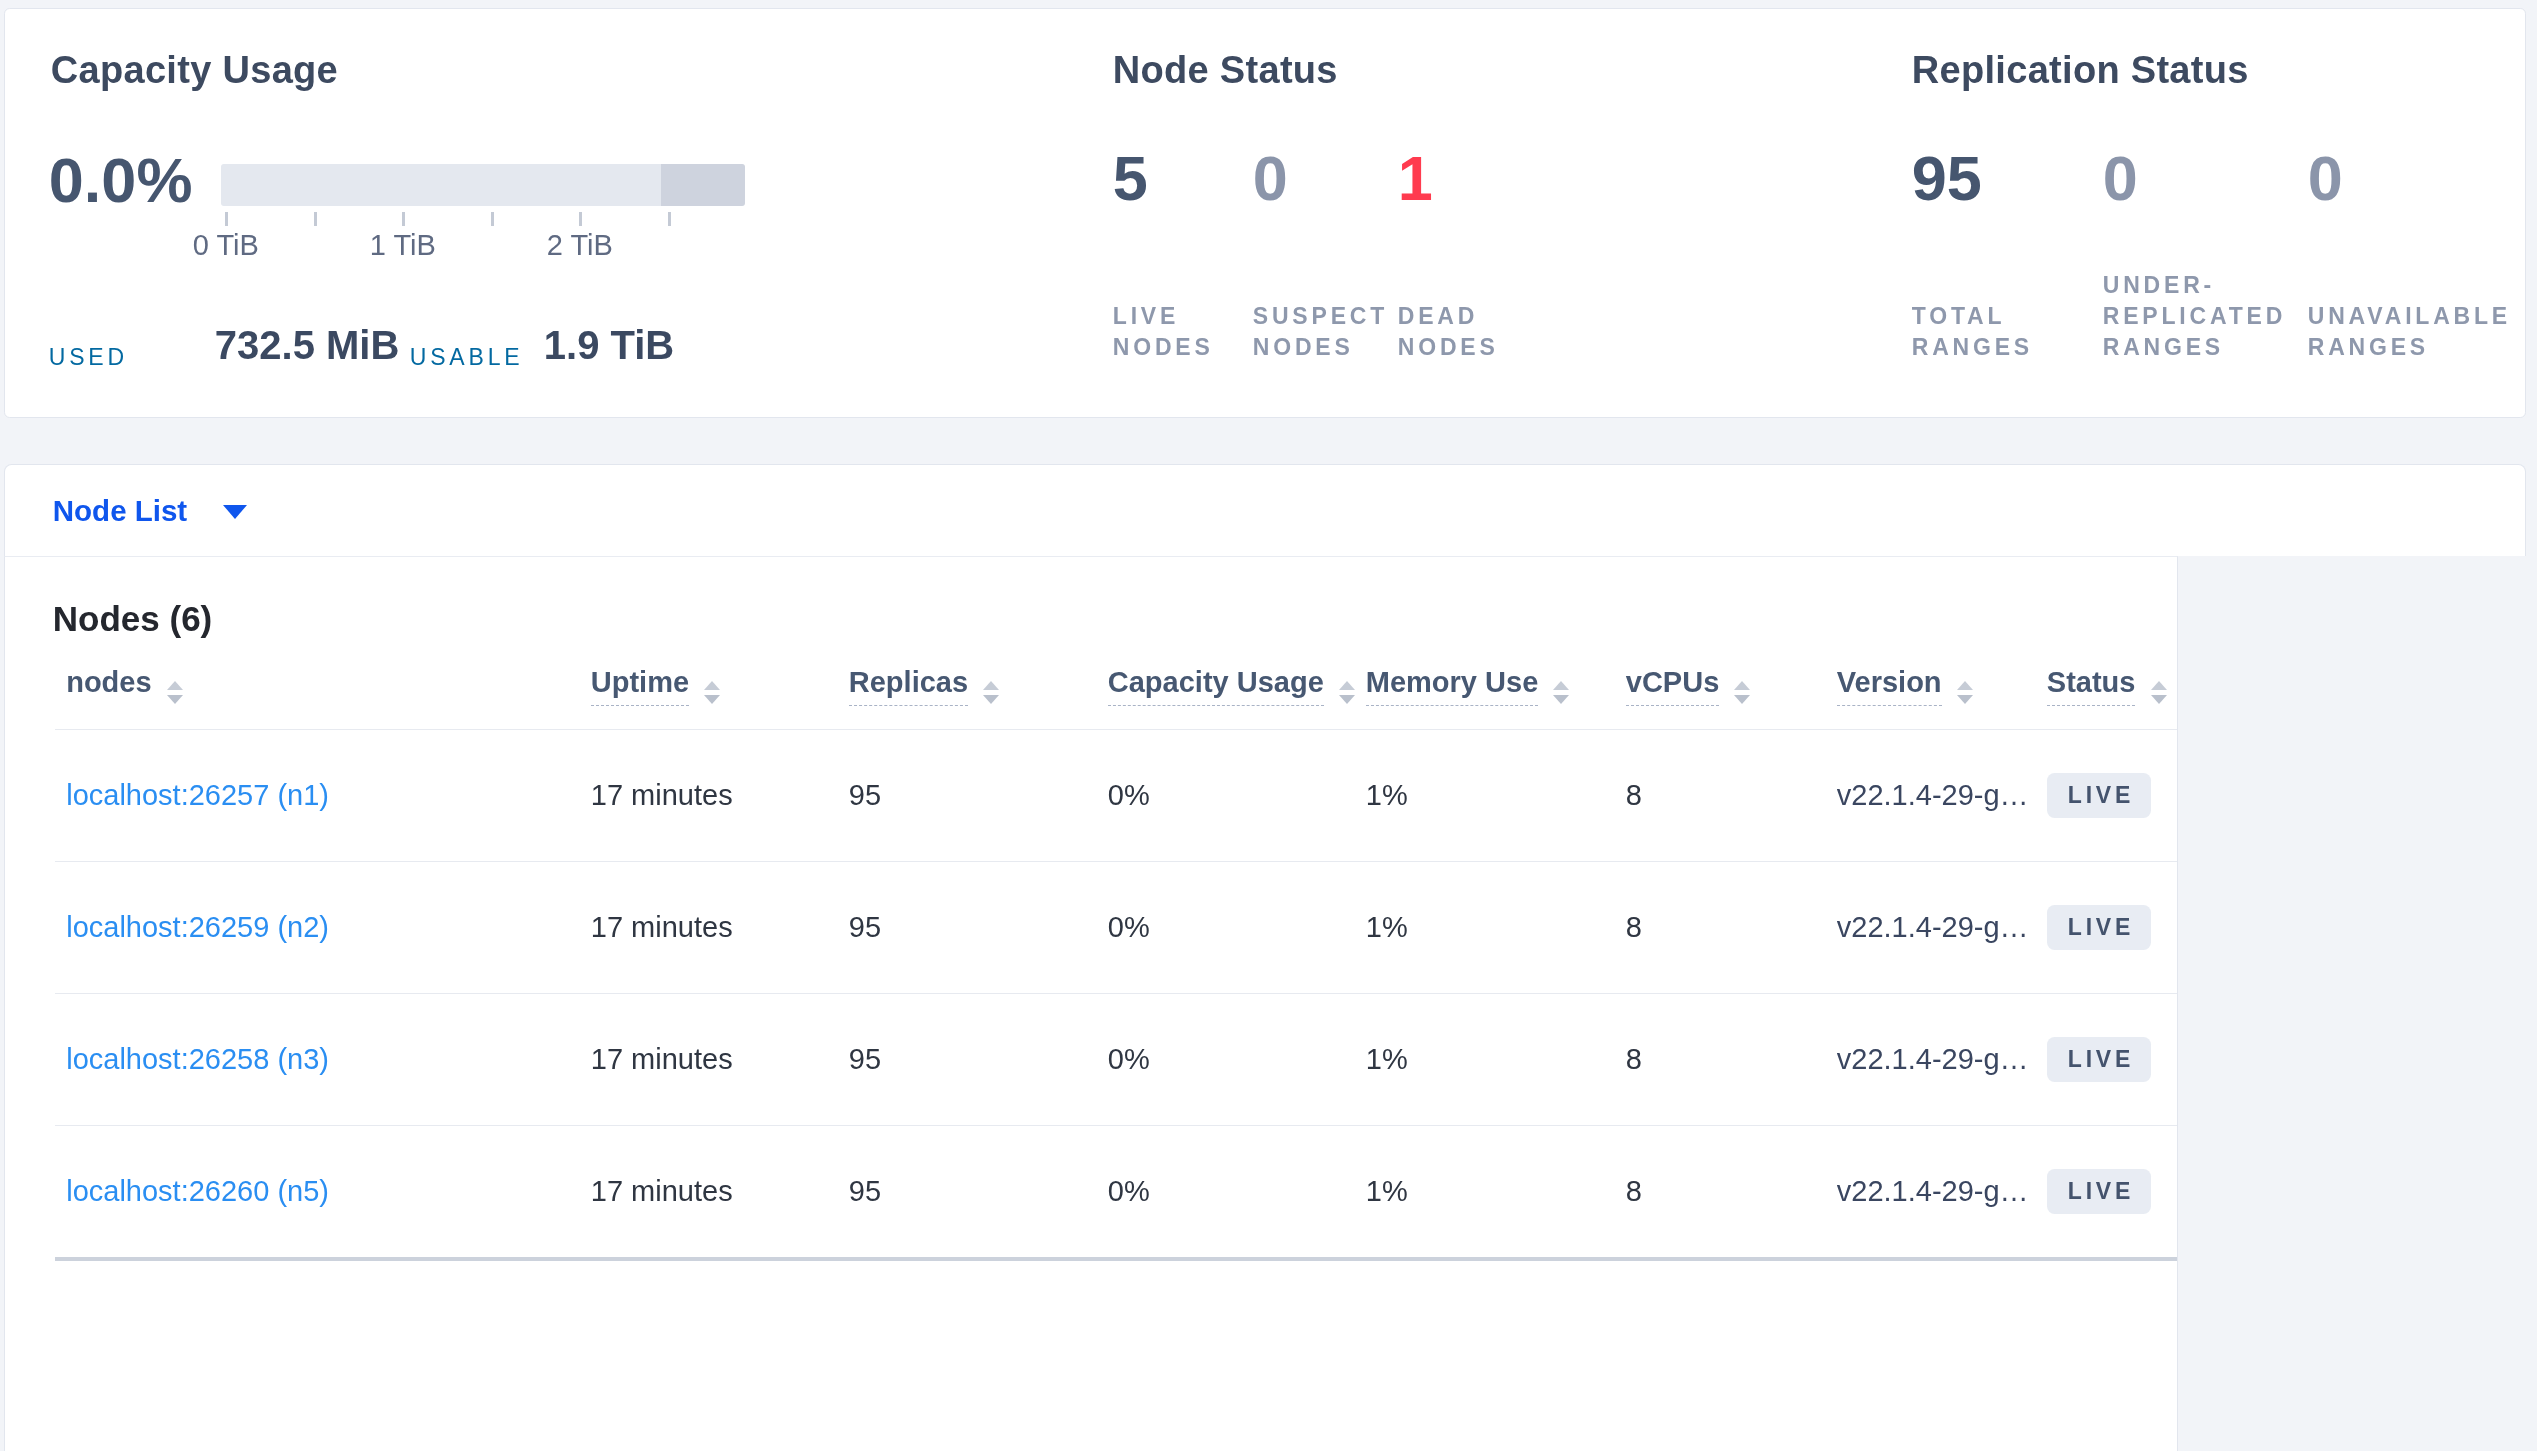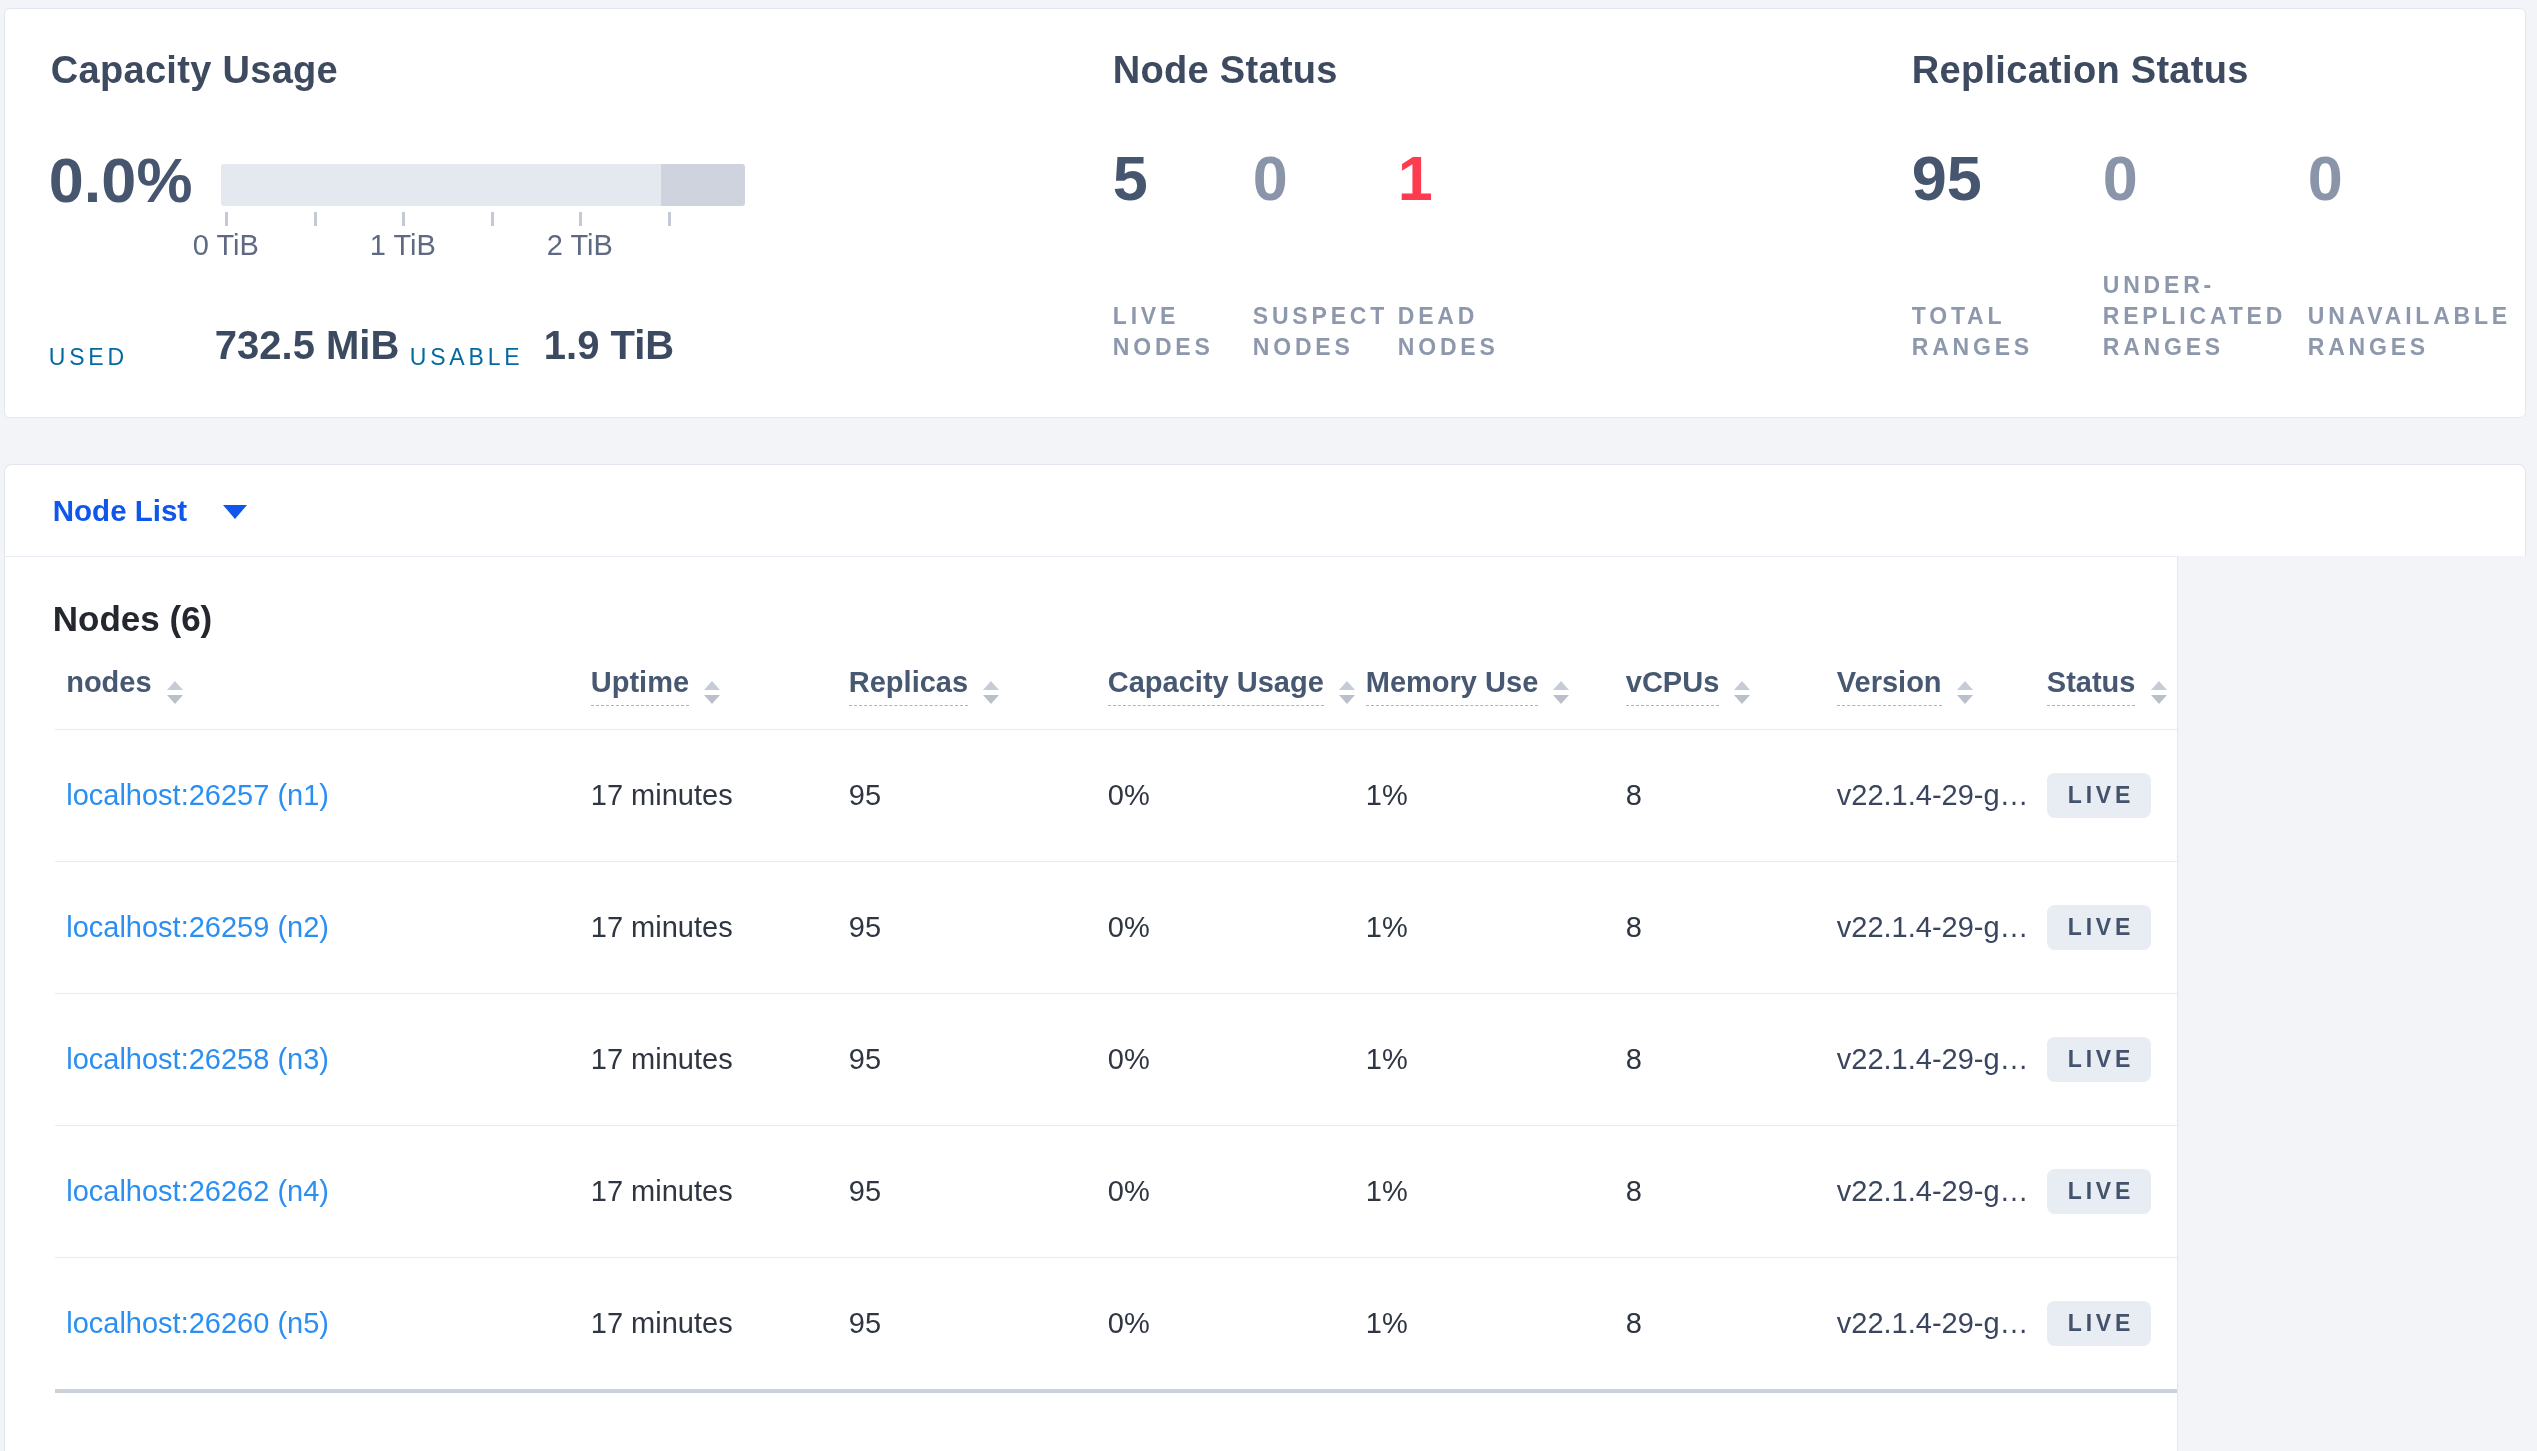--- a/index.html
+++ b/index.html
@@ -193,31 +193,20 @@
         <td class="c-node"><a class="node-link">localhost:26258 (n3)</a></td>
         <td>17 minutes</td>
         <td>95</td>
         <td>0%</td>
         <td>1%</td>
         <td>8</td>
         <td class="c-version">v22.1.4-29-g…</td>
         <td><span class="badge">LIVE</span></td>
         <td class="c-logs"><a class="logs-link">Logs</a></td>
       </tr>
-      <tr>
-        <td class="c-node"><a class="node-link">localhost:26262 (n4)</a></td>
-        <td>17 minutes</td>
-        <td>95</td>
-        <td>0%</td>
-        <td>1%</td>
-        <td>8</td>
-        <td class="c-version">v22.1.4-29-g…</td>
-        <td><span class="badge">LIVE</span></td>
-        <td class="c-logs"><a class="logs-link">Logs</a></td>
-      </tr>
       <tr class="last">
         <td class="c-node"><a class="node-link">localhost:26260 (n5)</a></td>
         <td>17 minutes</td>
         <td>95</td>
         <td>0%</td>
         <td>1%</td>
         <td>8</td>
         <td class="c-version">v22.1.4-29-g…</td>
         <td><span class="badge">LIVE</span></td>
         <td class="c-logs"><a class="logs-link">Logs</a></td>

